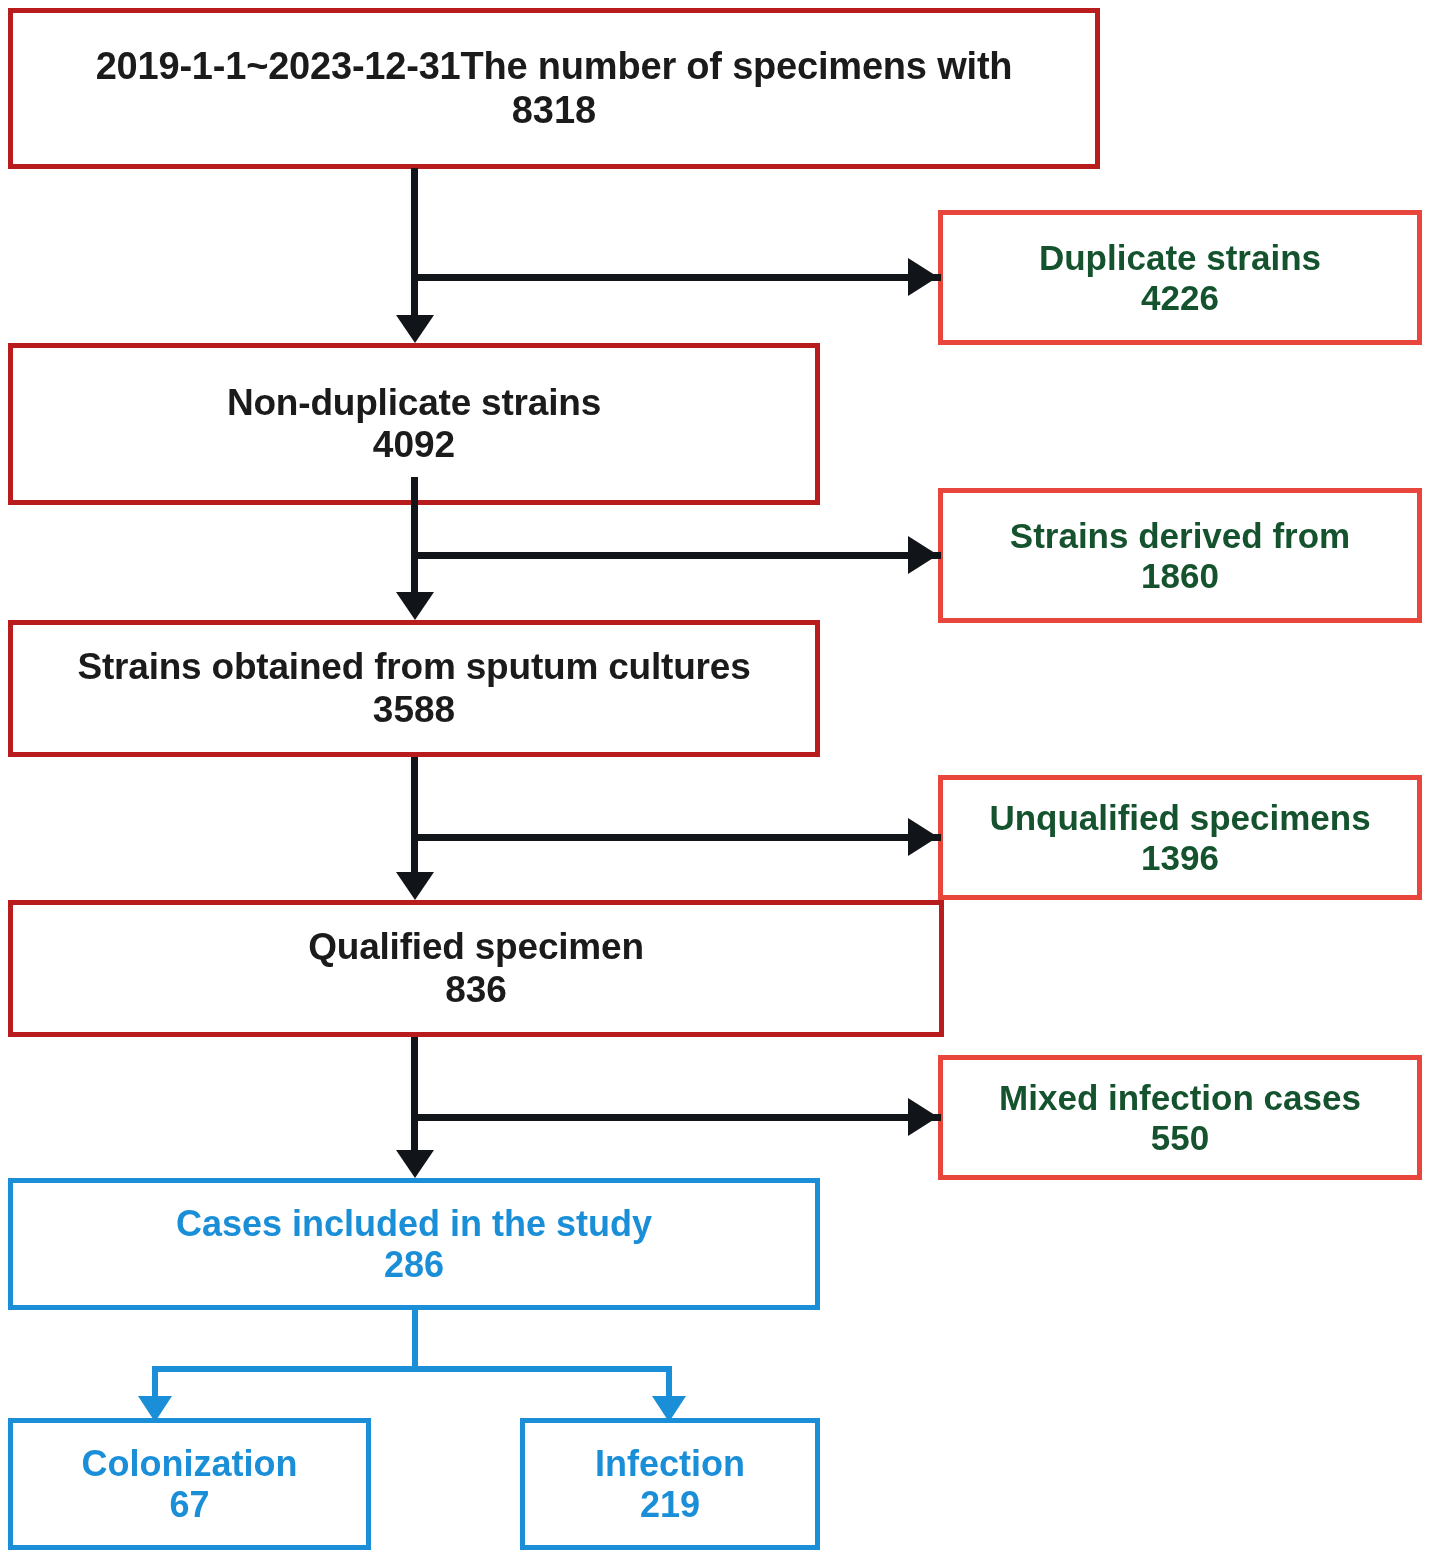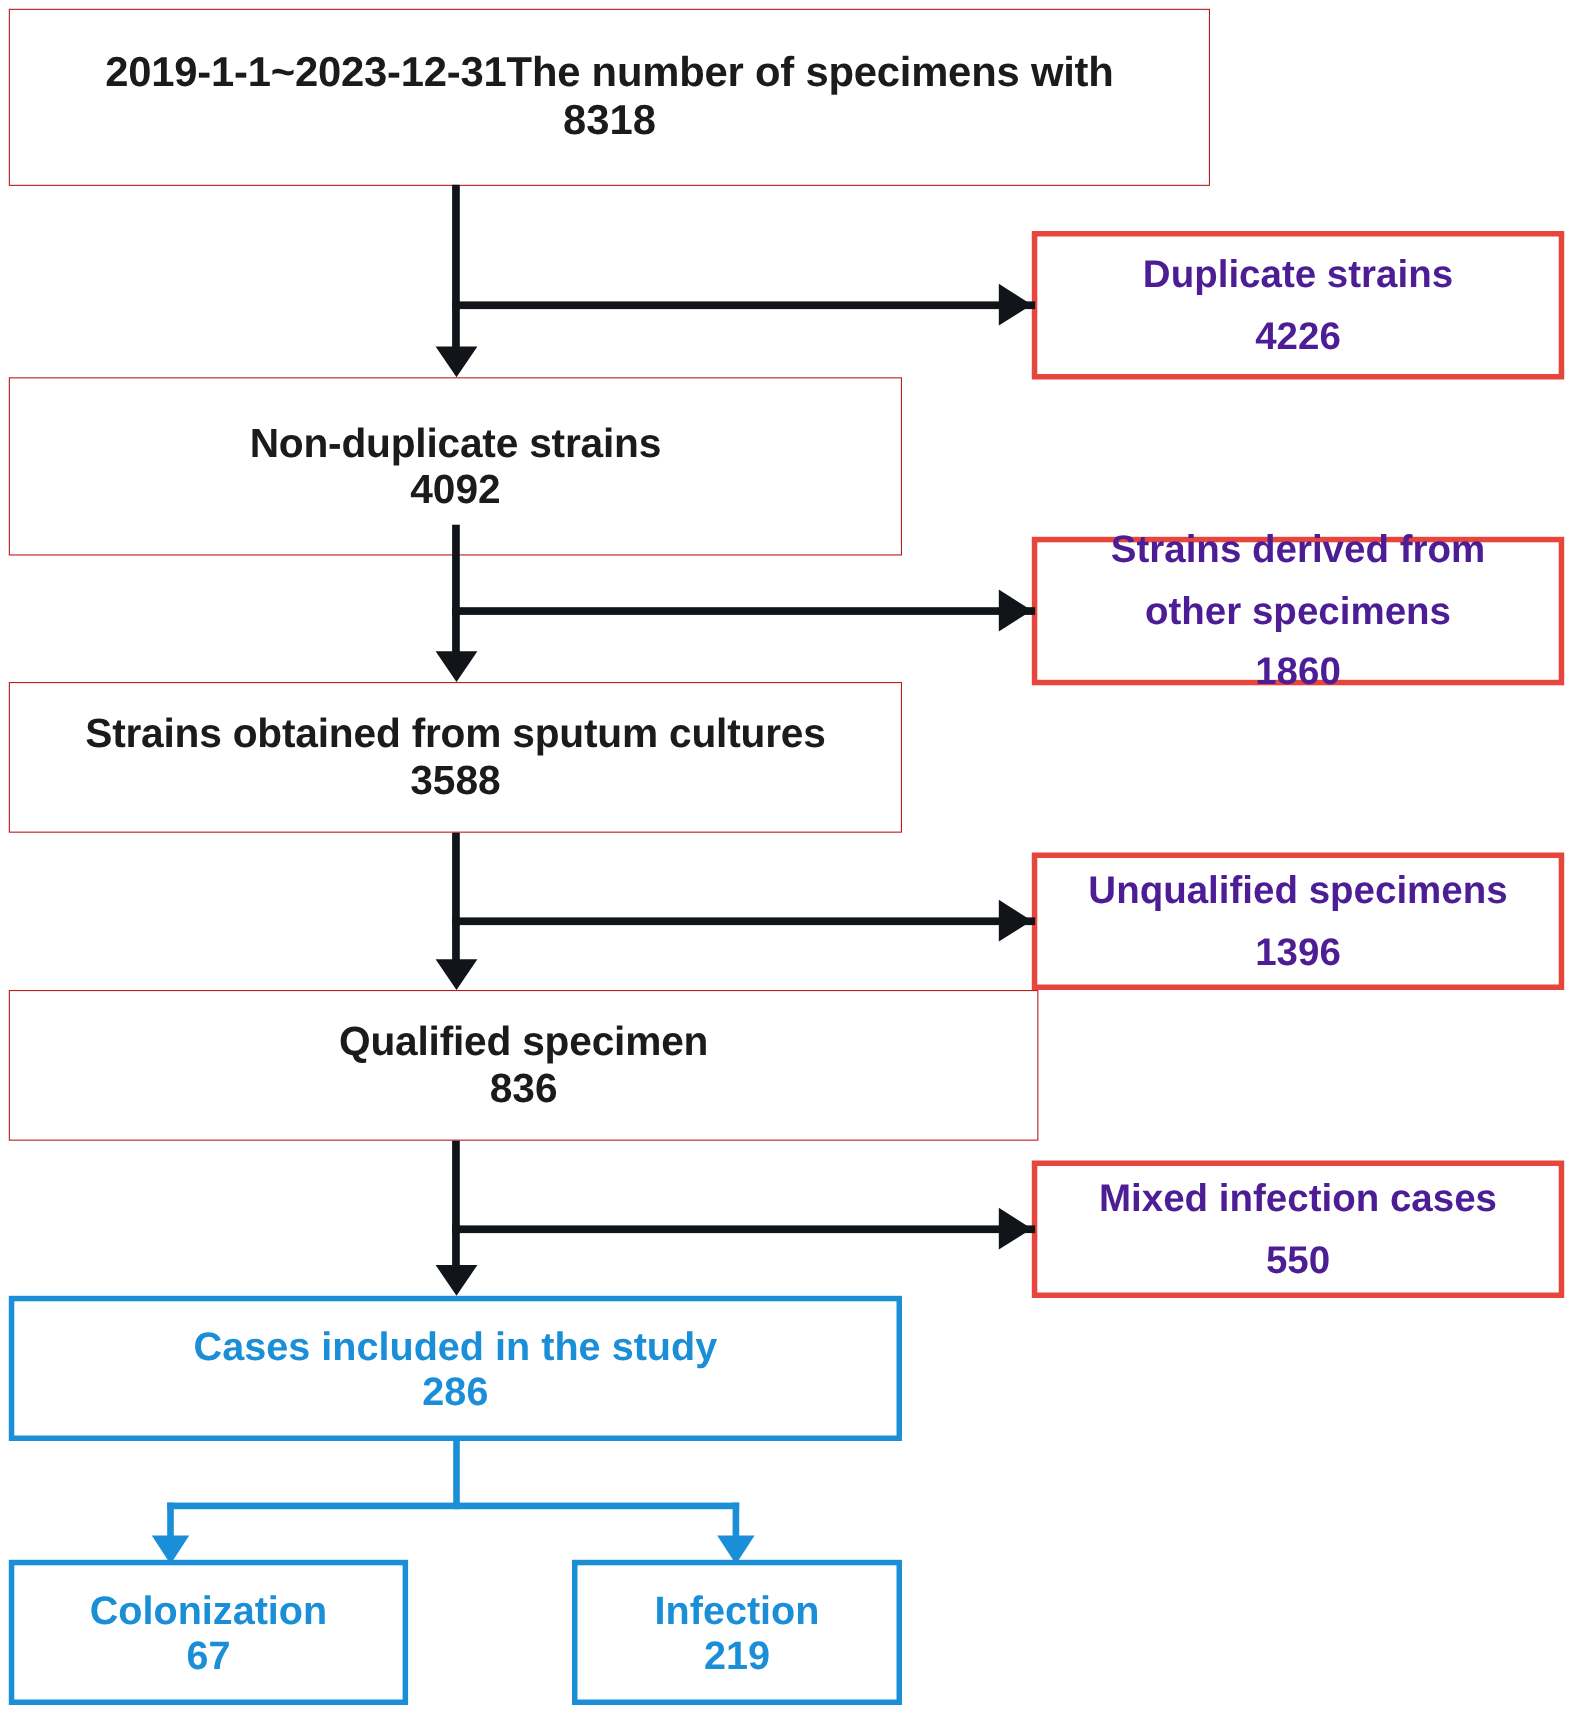--- a/index.html
+++ b/index.html
@@ -7,29 +7,29 @@
        font-family:"Liberation Sans","DejaVu Sans",sans-serif;}
   #stage{position:absolute;left:0;top:0;width:1429px;height:1561px;}
 
   .box{position:absolute;box-sizing:border-box;background:#ffffff;
        display:flex;flex-direction:column;align-items:center;justify-content:center;
        text-align:center;line-height:1.14;}
   .box .t1{display:block;}
   .box .t2{display:block;}
 
   
-  .k{border:1px solid #b91c1c;color:#1b1b1b;font-weight:bold;}
+  .k{border:5px solid #b91c1c;color:#1b1b1b;font-weight:bold;}
   .k .t1{font-size:37px;letter-spacing:-0.2px;}
   .k .t2{font-size:37px;}
 
   .k.title .t1{font-size:38px;}
   .k.title .t2{font-size:38px;}
 
   
-  .r{border:5px solid #e8453c;color:#4c1d95;font-weight:bold;gap:16px;}
+  .r{border:5px solid #e8453c;color:#14532d;font-weight:bold;}
   .r .t1{font-size:35px;}
   .r .t2{font-size:35px;}
 
   
   .b{border:5px solid #1a8fd8;color:#1a8fd8;font-weight:bold;}
   .b .t1{font-size:36px;}
   .b .t2{font-size:36px;}
 
   
   .vline{position:absolute;background:#111418;width:7px;}
@@ -72,21 +72,20 @@
     <span class="t2">836</span>
   </div>
 
   <div class="box r" style="left:938px;top:210px;width:484px;height:135px;">
     <span class="t1">Duplicate strains</span>
     <span class="t2">4226</span>
   </div>
 
   <div class="box r" style="left:938px;top:488px;width:484px;height:135px;">
     <span class="t1">Strains derived from</span>
-    <span class="t1">other specimens</span>
     <span class="t2">1860</span>
   </div>
 
   <div class="box r" style="left:938px;top:775px;width:484px;height:125px;">
     <span class="t1">Unqualified specimens</span>
     <span class="t2">1396</span>
   </div>
 
   <div class="box r" style="left:938px;top:1055px;width:484px;height:125px;">
     <span class="t1">Mixed infection cases</span>

